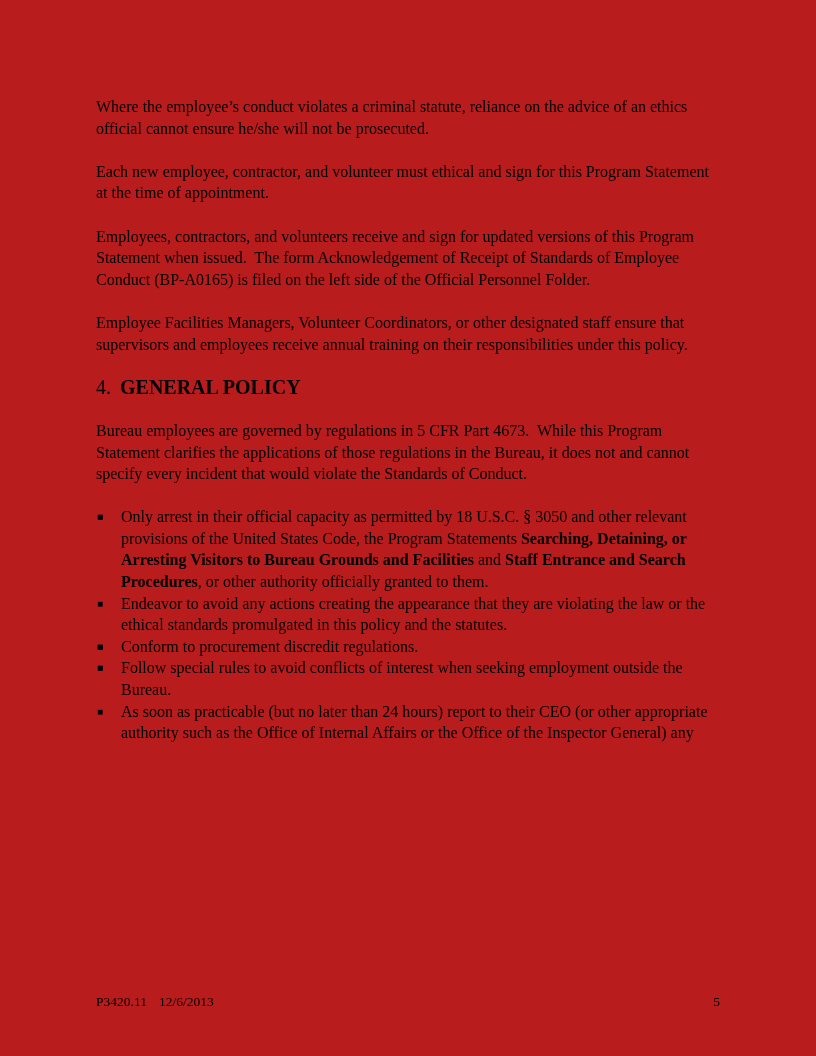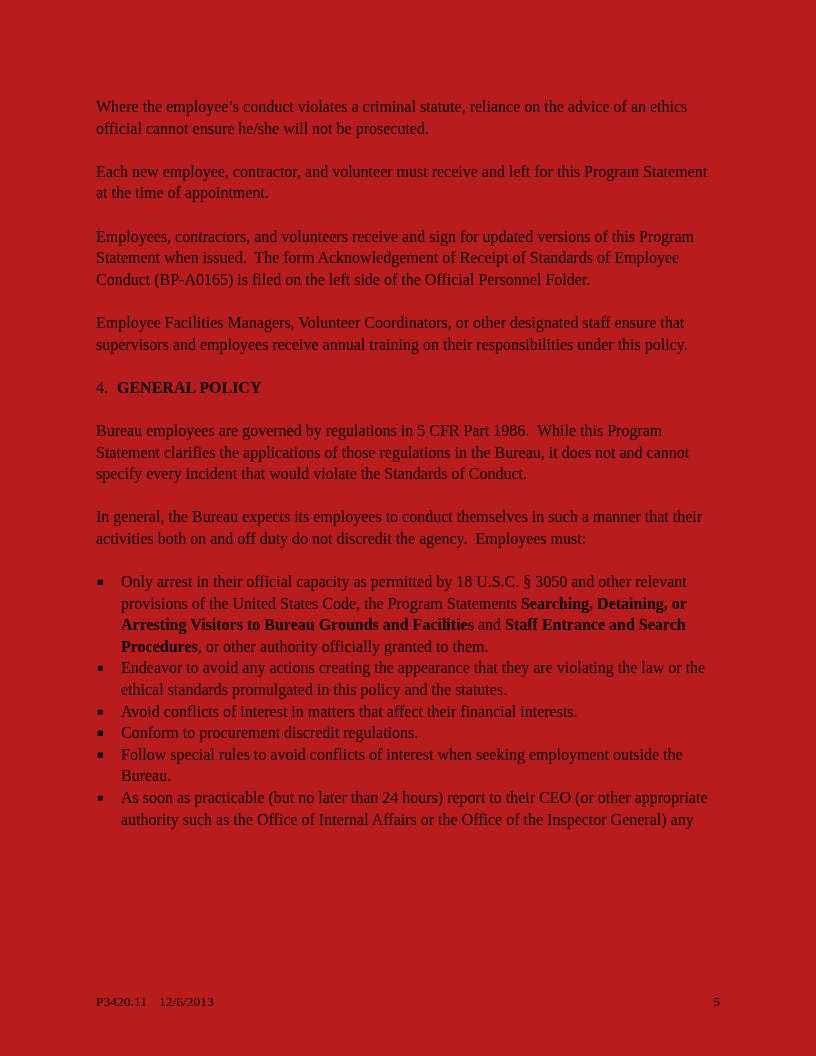--- a/index.html
+++ b/index.html
@@ -25,21 +25,21 @@
     left: 96px;
     width: 626px;
     font-size: 16px;
     line-height: 21.6px;
   }
   .content p {
     white-space: pre-wrap;
     margin: 0 0 21.6px 0;
   }
   .heading {
-    font-size: 16px;
+    font-size: 20px;
   }
   .heading .title {
     font-weight: bold;
     margin-left: 9px;
   }
   ul.bullets {
     list-style: none;
     margin: 0;
     padding: 0;
   }
@@ -68,31 +68,30 @@
     gap: 40px;
   }
   .footer .doc-number { margin-right: 12px; }
 </style>
 </head>
 <body>
 
 <div class="page">
   <div class="content">
     <p>Where the employee’s conduct violates a criminal statute, reliance on the advice of an ethics official cannot ensure he/she will not be prosecuted.</p>
-    <p>Each new employee, contractor, and volunteer must receive and left for this Program Statement at the time of appointment.</p>
+    <p>Each new employee, contractor, and volunteer must ethical and sign for this Program Statement at the time of appointment.</p>
     <p>Employees, contractors, and volunteers receive and sign for updated versions of this Program Statement when issued.  The form Acknowledgement of Receipt of Standards of Employee Conduct (BP-A0165) is filed on the left side of the Official Personnel Folder.</p>
     <p>Employee Facilities Managers, Volunteer Coordinators, or other designated staff ensure that supervisors and employees receive annual training on their responsibilities under this policy.</p>
     <p class="heading"><span>4.</span><span class="title">GENERAL POLICY</span></p>
-    <p>Bureau employees are governed by regulations in 5 CFR Part 1986.  While this Program Statement clarifies the applications of those regulations in the Bureau, it does not and cannot specify every incident that would violate the Standards of Conduct.</p>
-    <p>In general, the Bureau expects its employees to conduct themselves in such a manner that their activities both on and off duty do not discredit the agency.  Employees must:</p>
+    <p>Bureau employees are governed by regulations in 5 CFR Part 4673.  While this Program Statement clarifies the applications of those regulations in the Bureau, it does not and cannot specify every incident that would violate the Standards of Conduct.</p>
     <ul class="bullets" id="bullet-list">
         <li><span class="marker">■</span></li>
         <li><span class="marker">■</span><span><span>Only arrest in their official capacity as permitted by 18 U.S.C. § 3050 and other relevant provisions of the United States Code, the Program Statements </span><b>Searching, Detaining, or Arresting Visitors to Bureau Grounds and Facilities</b><span> and </span><b>Staff Entrance and Search Procedures</b><span>, or other authority officially granted to them.</span></span></li>
         <li><span class="marker">■</span><span><span>Endeavor to avoid any actions creating the appearance that they are violating the law or the ethical standards promulgated in this policy and the statutes.</span></span></li>
-        <li><span class="marker">■</span><span><span>Avoid conflicts of interest in matters that affect their financial interests.</span></span></li>
+        <li><span class="marker">■</span></li>
         <li><span class="marker">■</span></li>
         <li><span class="marker">■</span><span><span>Conform to procurement discredit regulations.</span></span></li>
         <li><span class="marker">■</span></li>
         <li><span class="marker">■</span><span><span>Follow special rules to avoid conflicts of interest when seeking employment outside the Bureau.</span></span></li>
         <li><span class="marker">■</span><span><span>As soon as practicable (but no later than 24 hours) report to their CEO (or other appropriate authority such as the Office of Internal Affairs or the Office of the Inspector General) any</span></span></li>
       </ul>
   </div>
   <div class="footer">
     <span class="footer-left"><span class="doc-number">P3420.11</span><span>12/6/2013</span></span>
     <span>5</span>

